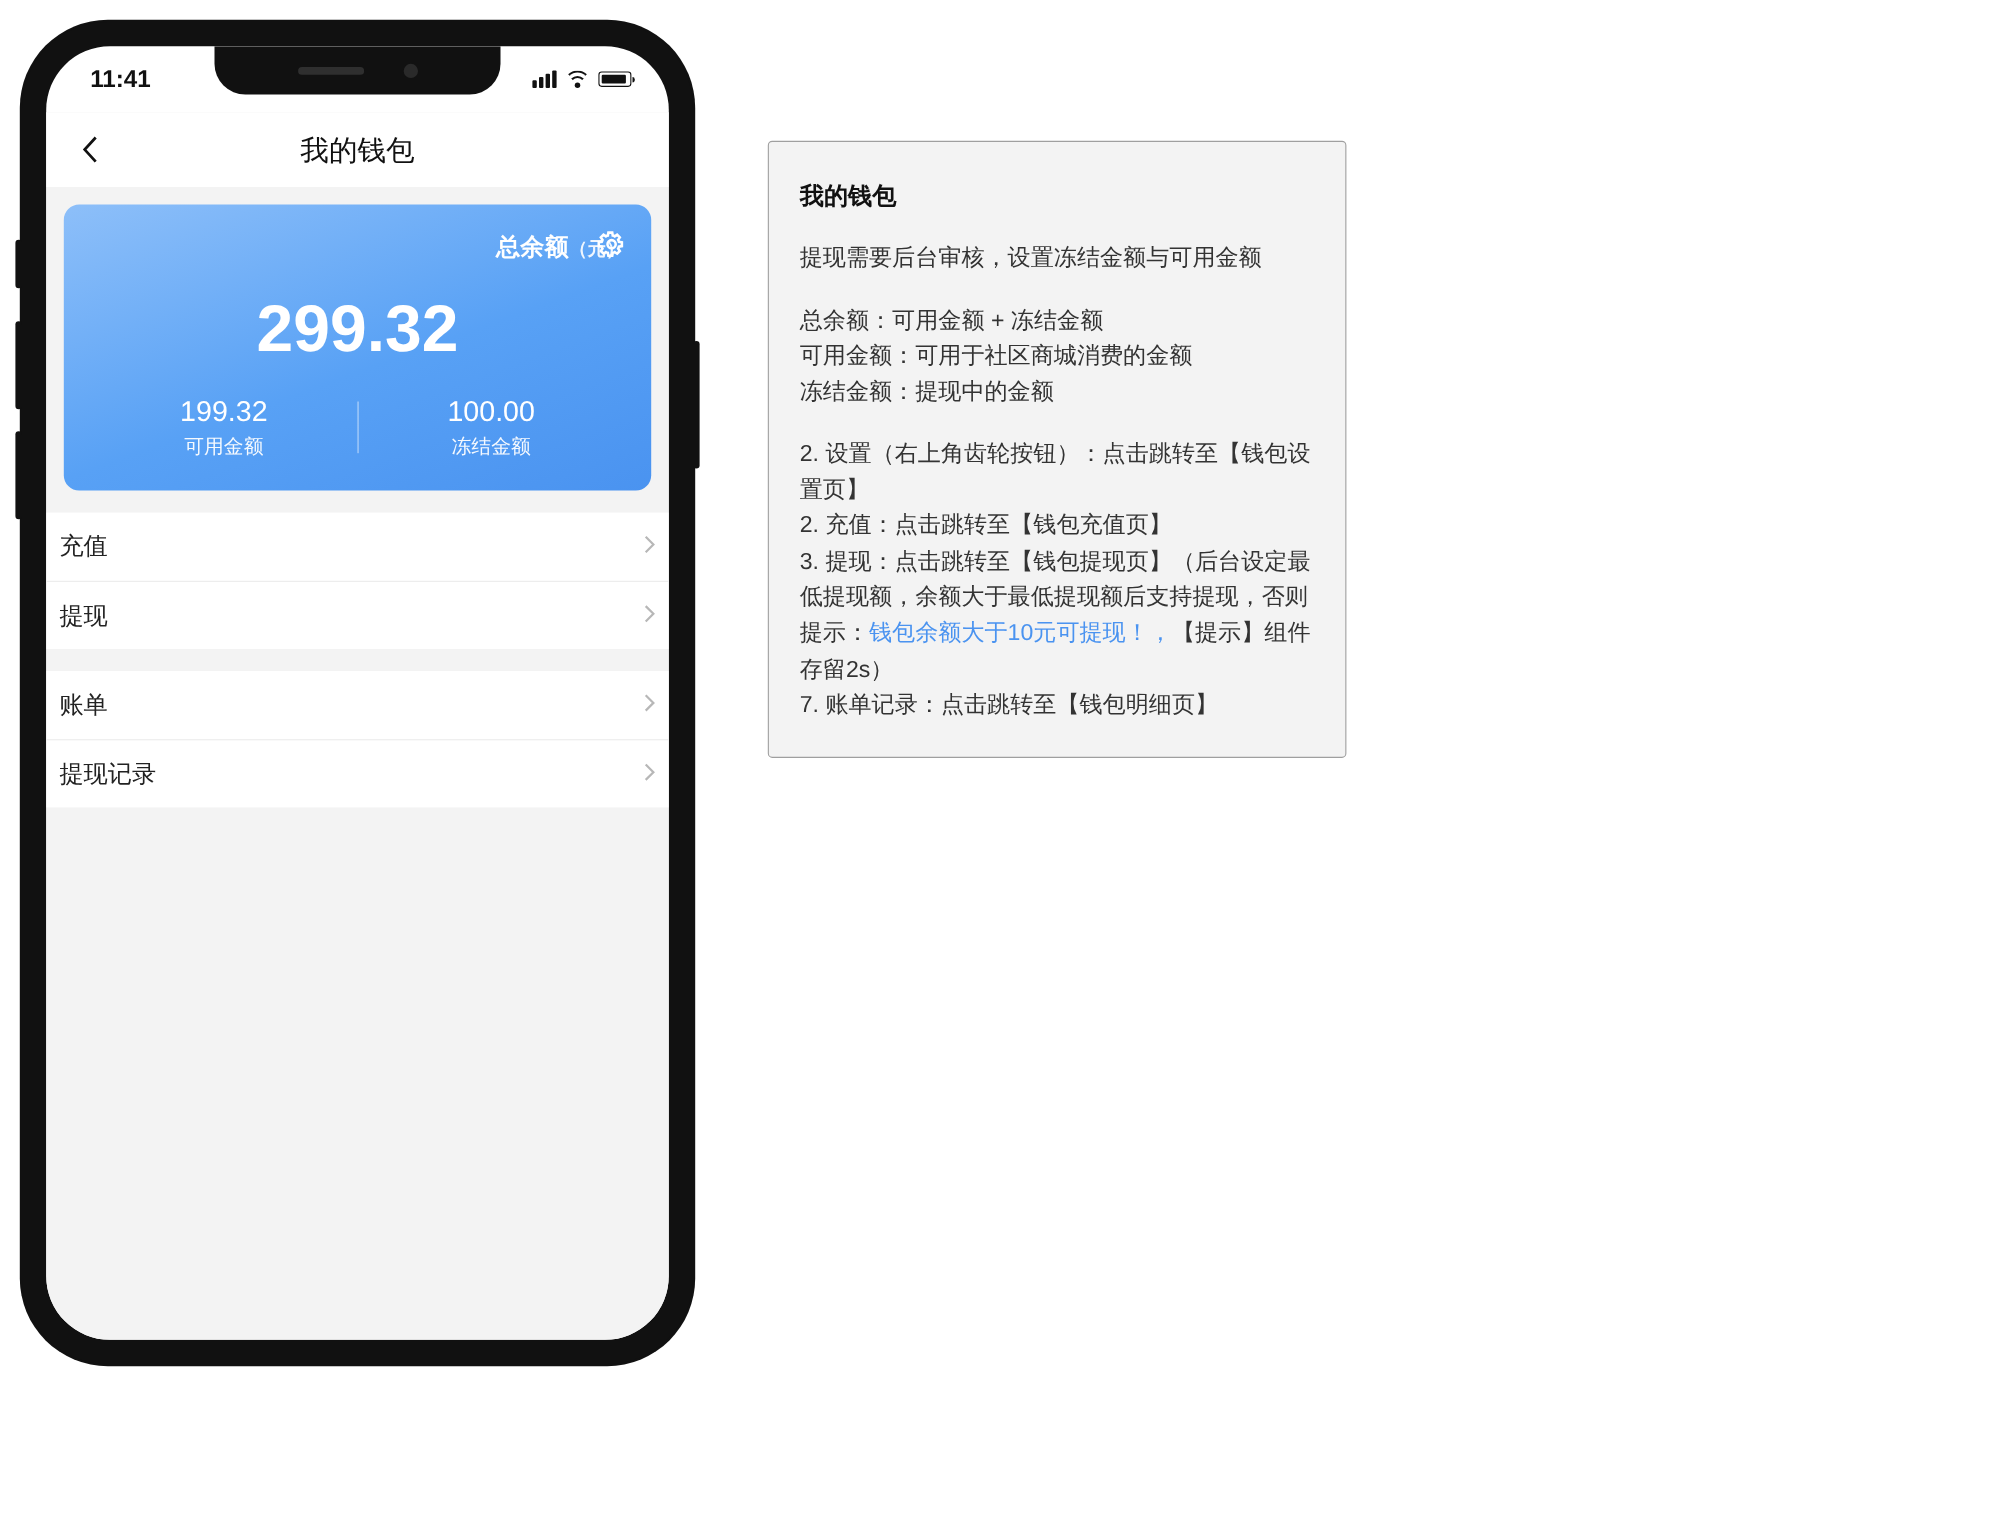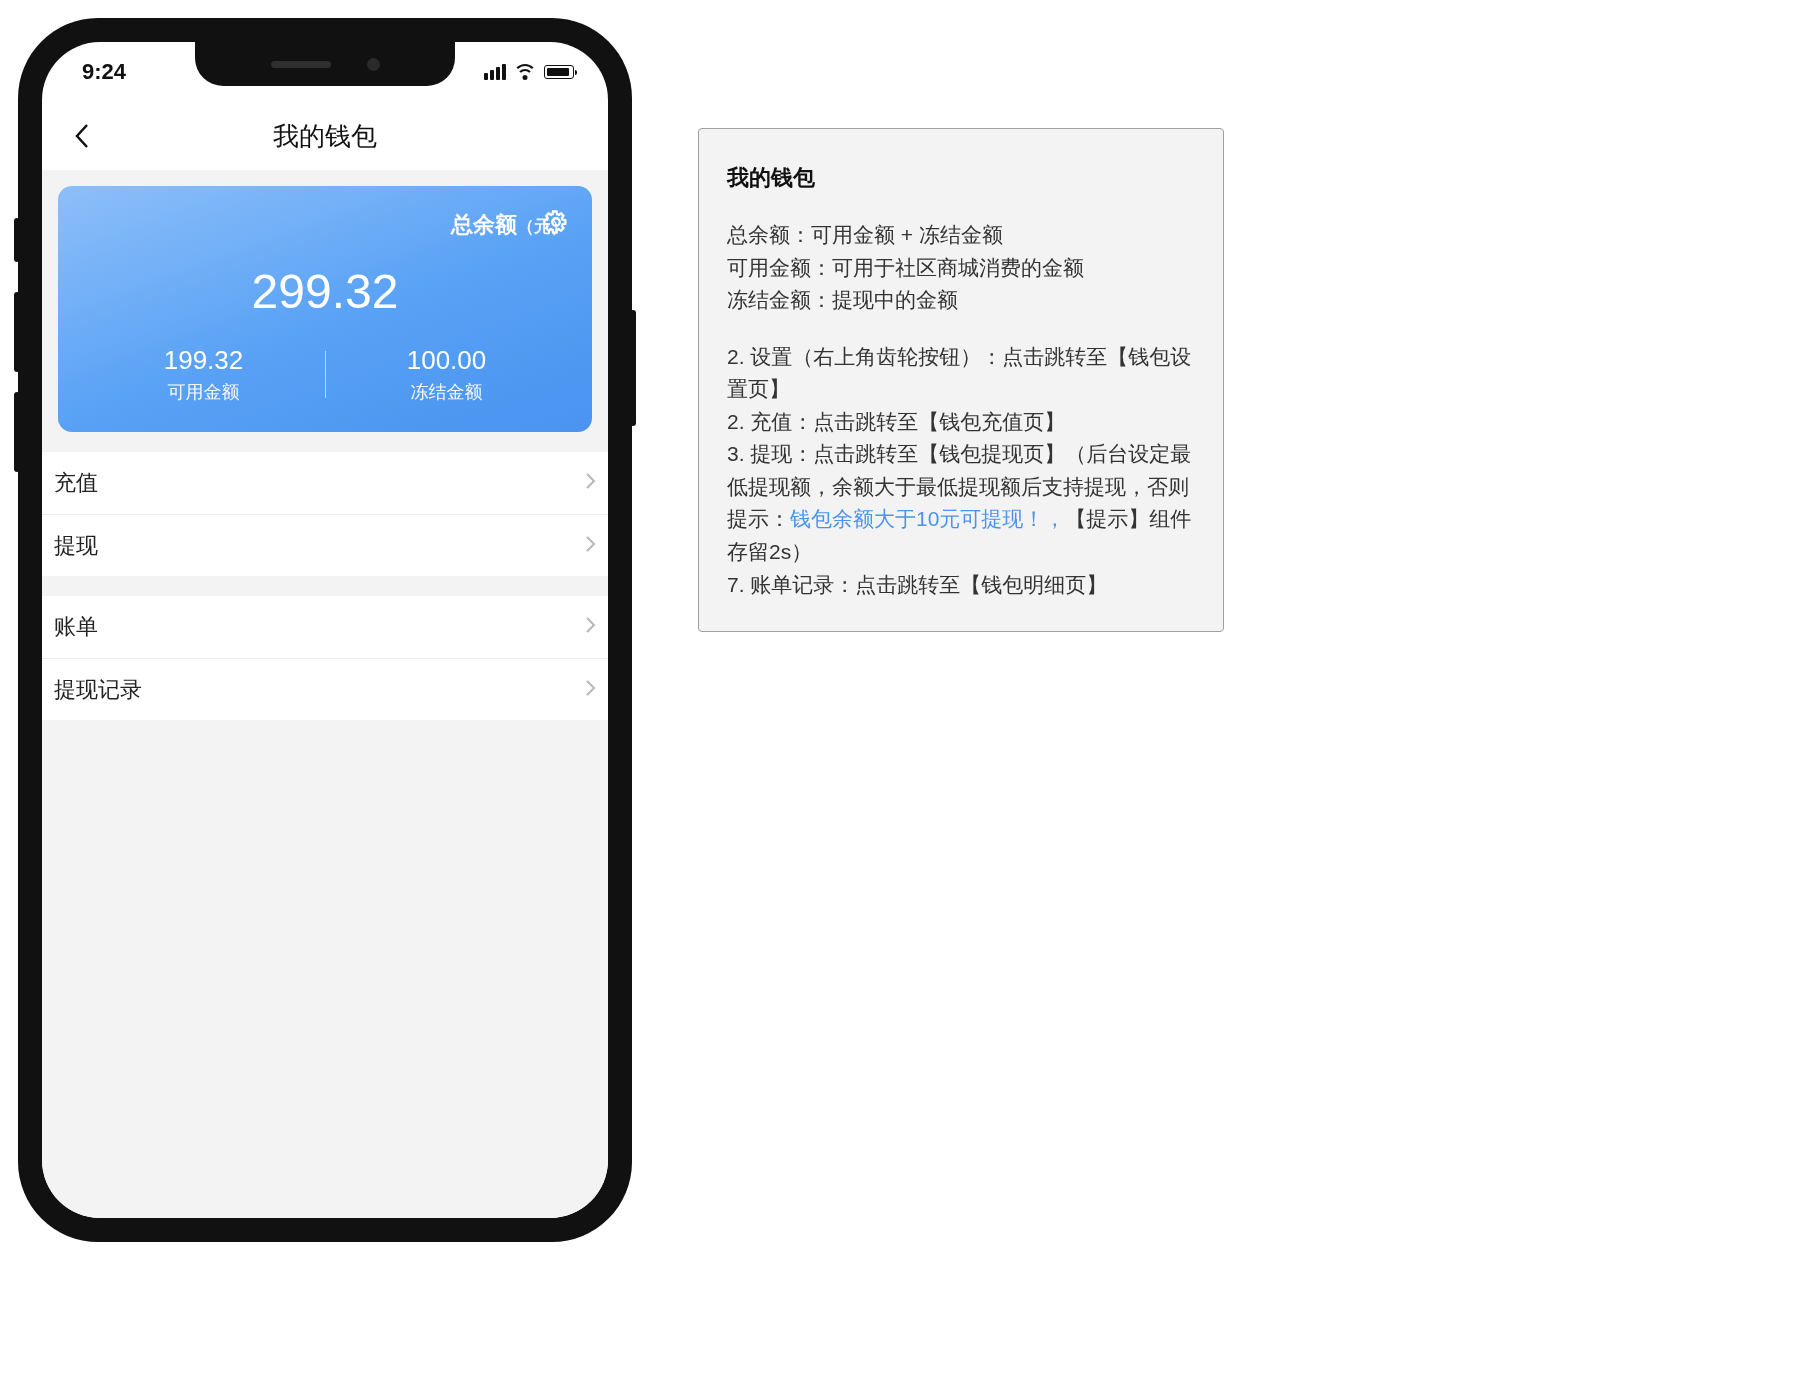--- a/index.html
+++ b/index.html
@@ -84,21 +84,21 @@
     .card-wrap { padding:16px 16px 0; }
     .card {
       background:linear-gradient(160deg,#8dbff9 0%,#58a1f5 55%,#4a93f0 100%);
       border-radius:14px; color:#fff; padding:24px 24px 28px;
       position:relative;
     }
     .card-title { text-align:right; font-size:22px;font-weight:bold; }
     .card-title small{ font-size:17px; opacity:.9; }
     .gear { position:absolute; right:22px; top:22px; }
     .gear svg{ fill:none; stroke:#fff; }
-    .total { text-align:center; font-size:48px; font-weight:400; margin:24px 0 26px; }
+    .total { text-align:center; font-size:60px; font-weight:700; margin:24px 0 26px; }
     .split { display:flex; position:relative;margin-top:20px; }
     .split::before{
       content:''; position:absolute; left:50%; top:6px; bottom:6px; width:1px;
       background:rgba(255,255,255,.6);
     }
     .half { flex:1; text-align:center; }
     .half .v { font-size:26px; font-weight:500; }
     .half .l { font-size:18px; opacity:.95; margin-top:4px; }
     
     .group { margin-top:20px; background:#fff; }
@@ -131,21 +131,21 @@
   <span class="side-btn l2"></span>
   <span class="side-btn l3"></span>
   <span class="side-btn r1"></span>
   <div class="phone-bezel">
     <div class="notch">
       <span class="earpiece"></span>
       <span class="camera"></span>
     </div>
 
     <div class="status-bar">
-      <span>9:24</span>
+      <span>11:41</span>
       <div class="status-icons">
         <span class="signal">
             <i></i>
             <i></i>
             <i></i>
             <i></i>
           </span>
         <span class="wifi">
             <span></span>
           </span>
@@ -228,20 +228,21 @@
           </span>
         </div>
       </div>
 
     </div>
   </div>
 </div>
 
 <div class="anno">
   <h3>我的钱包</h3>
+  <p>提现需要后台审核，设置冻结金额与可用金额</p>
   <div class="def">
     <div>总余额：可用金额 + 冻结金额</div>
     <div>可用金额：可用于社区商城消费的金额</div>
     <div>冻结金额：提现中的金额</div>
   </div>
   <div class="num">
     <div>2. 设置（右上角齿轮按钮）：点击跳转至【钱包设置页】</div>
     <div>2. 充值：点击跳转至【钱包充值页】</div>
     <div>
       <span>3. 提现：点击跳转至【钱包提现页】（后台设定最低提现额，余额大于最低提现额后支持提现，否则提示：</span><span class="tip-text">钱包余额大于10元可提现！，</span><span>【提示】组件存留2s）</span>

